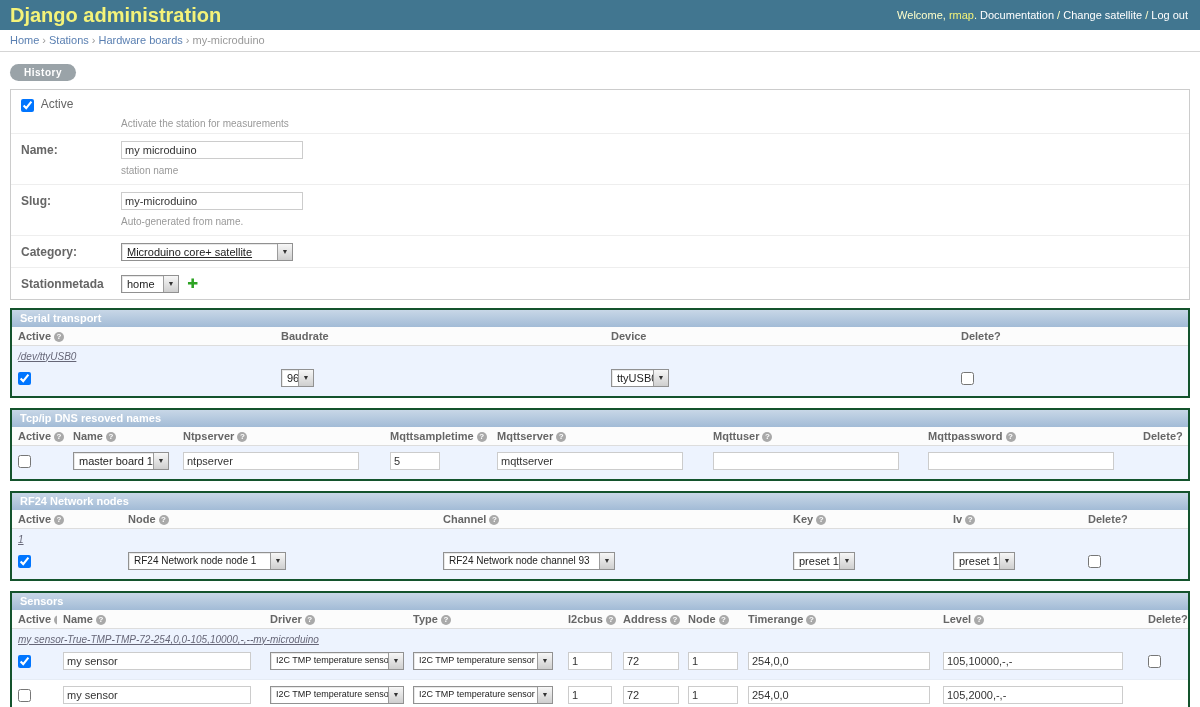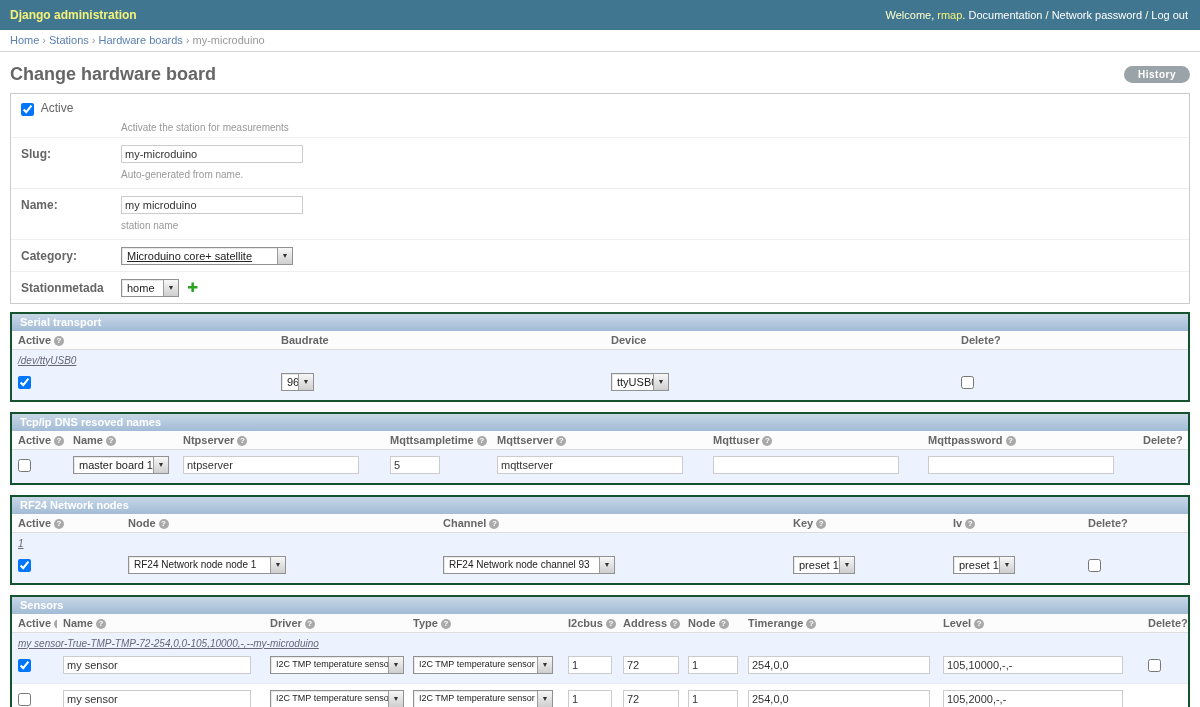--- a/index.html
+++ b/index.html
@@ -1,21 +1,21 @@
 <!DOCTYPE html>
 <html><head>
 <meta charset="utf-8">
 <style>
   * { box-sizing: border-box; }
   html,body { margin:0; padding:0; background:#fff; font-family:"Liberation Sans","DejaVu Sans",sans-serif; }
   body { width:1200px; height:707px; overflow:hidden; font-size:12px; color:#333; }
 
   
   #header { background:#417690; height:30px; display:flex; justify-content:space-between; align-items:center; padding:0 12px 0 10px; }
-  #branding { color:#f4f379; font-size:12px; font-weight:bold; }
+  #branding { color:#f4f379; font-size:20px; font-weight:bold; }
   #user-tools { color:#ffc; font-size:11px; }
   #user-tools .username { color:#f4f379; font-weight:normal; }
   #user-tools a { color:#fff; text-decoration:none; }
 
   
   .breadcrumbs { padding:4px 10px 5px; font-size:11px; color:#999; border-bottom:1px solid #d5d5d5; background:#fff; }
   .breadcrumbs a { color:#5b80b2; text-decoration:none; }
   .breadcrumbs .sep { color:#999; margin:0 3px; }
 
   
@@ -52,54 +52,53 @@
   tr.ctrl-row td { background:#edf3fe; padding:6px 6px 9px; }
   tr.ctrl-row.alt td { background:#fff; border-top:1px solid #e6ecf5; }
   .help-icon { display:inline-block; width:10px; height:10px; border-radius:50%; background:#a9a9a9; color:#fff; font-size:8px; line-height:10px; text-align:center; font-weight:bold; margin-left:3px; vertical-align:1px; }
 </style>
 </head>
 <body>
 
 <div id="header">
   <div id="branding">Django administration</div>
   <div id="user-tools">
-    <span>Welcome, </span><span class="username">rmap</span><span>. </span><a href="#">Documentation</a><span> / </span><a href="#">Network password</a><span> / </span><a href="#">Log out</a>
+    <span>Welcome, </span><span class="username">rmap</span><span>. </span><a href="#">Documentation</a><span> / </span><a href="#">Change satellite</a><span> / </span><a href="#">Log out</a>
   </div>
 </div>
 
 <div class="breadcrumbs">
   <a href="#">Home</a><span class="sep">›</span><a href="#">Stations</a><span class="sep">›</span><a href="#">Hardware boards</a><span class="sep">›</span><span>my-microduino</span>
 </div>
 
 <div id="content">
   <div class="title-row">
-    <h1 class="page-title">Change hardware board</h1>
     <button class="history-btn">History</button>
   </div>
 
   <div class="main-module">
     <div class="form-row checkbox-row" style="padding-bottom:2px;">
       <div class="field-content">
         <input type="checkbox" checked="" style="">
         <span style="color:#666;font-size:12px;">Active</span>
         <div class="help">Activate the station for measurements</div>
       </div>
     </div>
     <div class="form-row">
+      <label class="fieldlabel">Name:</label>
+      <div class="field-content">
+        <input type="text" class="txt-w180" value="my microduino" style="">
+        <div class="help" style="margin-left:0;">station name</div>
+      </div>
+    </div>
+    <div class="form-row">
       <label class="fieldlabel">Slug:</label>
       <div class="field-content">
         <input type="text" class="txt-w180" value="my-microduino" style="">
         <div class="help" style="margin-left:0;">Auto-generated from name.</div>
-      </div>
-    </div>
-    <div class="form-row">
-      <label class="fieldlabel">Name:</label>
-      <div class="field-content">
-        <input type="text" class="txt-w180" value="my microduino" style="">
-        <div class="help" style="margin-left:0;">station name</div>
       </div>
     </div>
     <div class="form-row">
       <label class="fieldlabel">Category:</label>
       <div class="field-content">
         <span class="fsel" style="width:172px;">
             <span class="val" style="flex:1;text-decoration:underline;">Microduino core+ satellite</span>
             <span class="arrow">▼</span>
           </span>
       </div>

